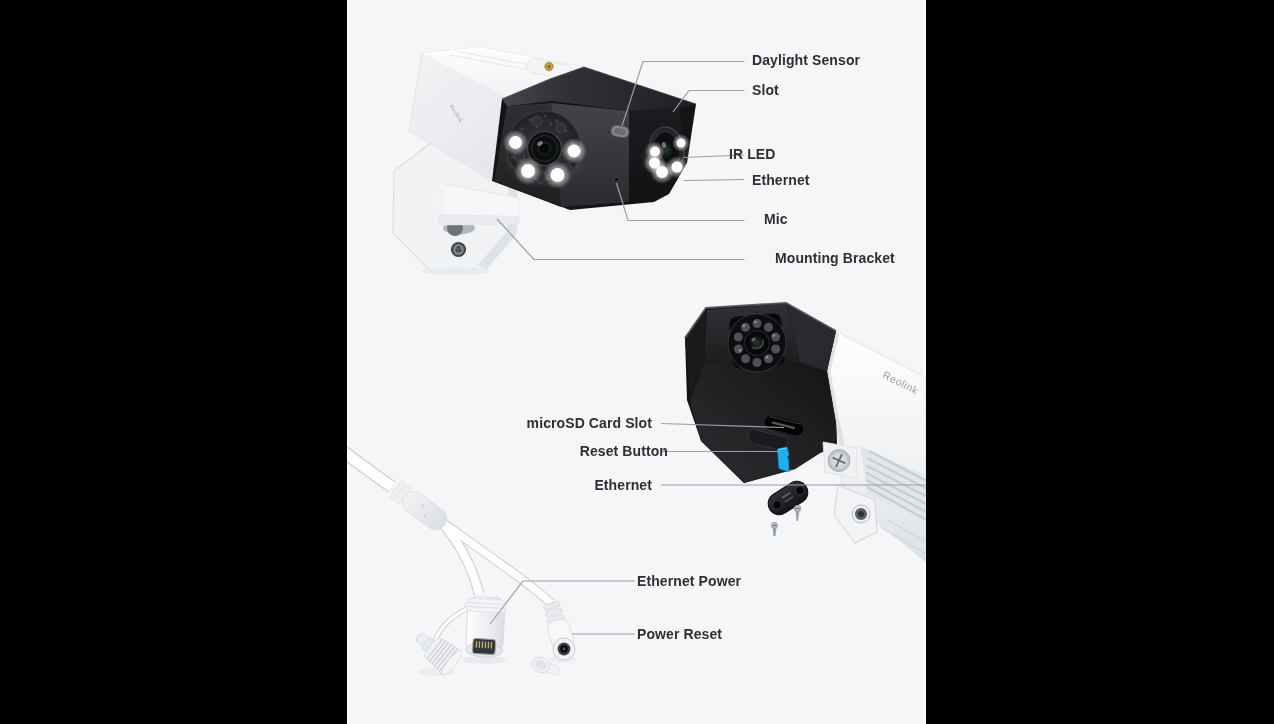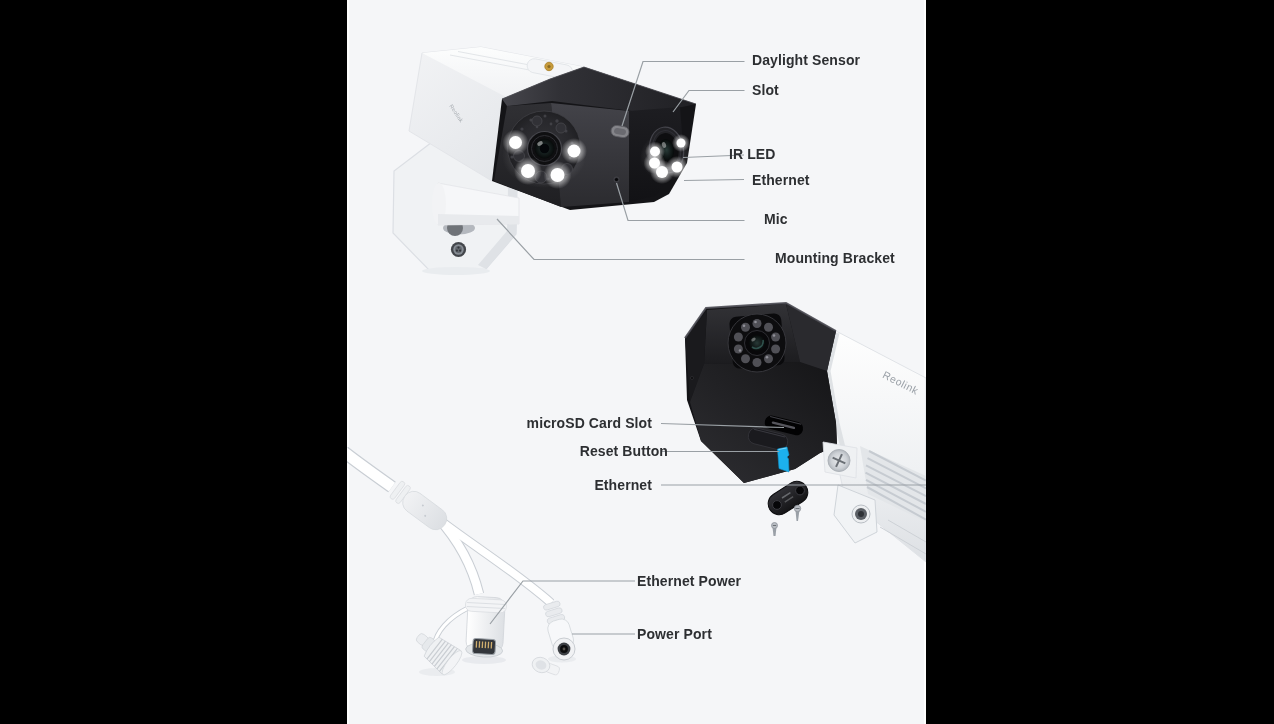--- a/index.html
+++ b/index.html
@@ -417,15 +417,15 @@
     <div class="label" style="left:380px;top:144px">IR LED</div>
     <div class="label" style="left:403px;top:170px">Ethernet</div>
     <div class="label" style="left:415px;top:209px">Mic</div>
     <div class="label" style="left:426px;top:248px">Mounting Bracket</div>
 
     <div class="label r" style="right:272px;top:413px">microSD Card Slot</div>
     <div class="label r" style="right:256px;top:441px">Reset Button</div>
     <div class="label r" style="right:272px;top:475px">Ethernet</div>
 
     <div class="label" style="left:288px;top:571px">Ethernet Power</div>
-    <div class="label" style="left:288px;top:624px">Power Port</div>
+    <div class="label" style="left:288px;top:624px">Power Reset</div>
   </div>
 </div>
 
 </body></html>

